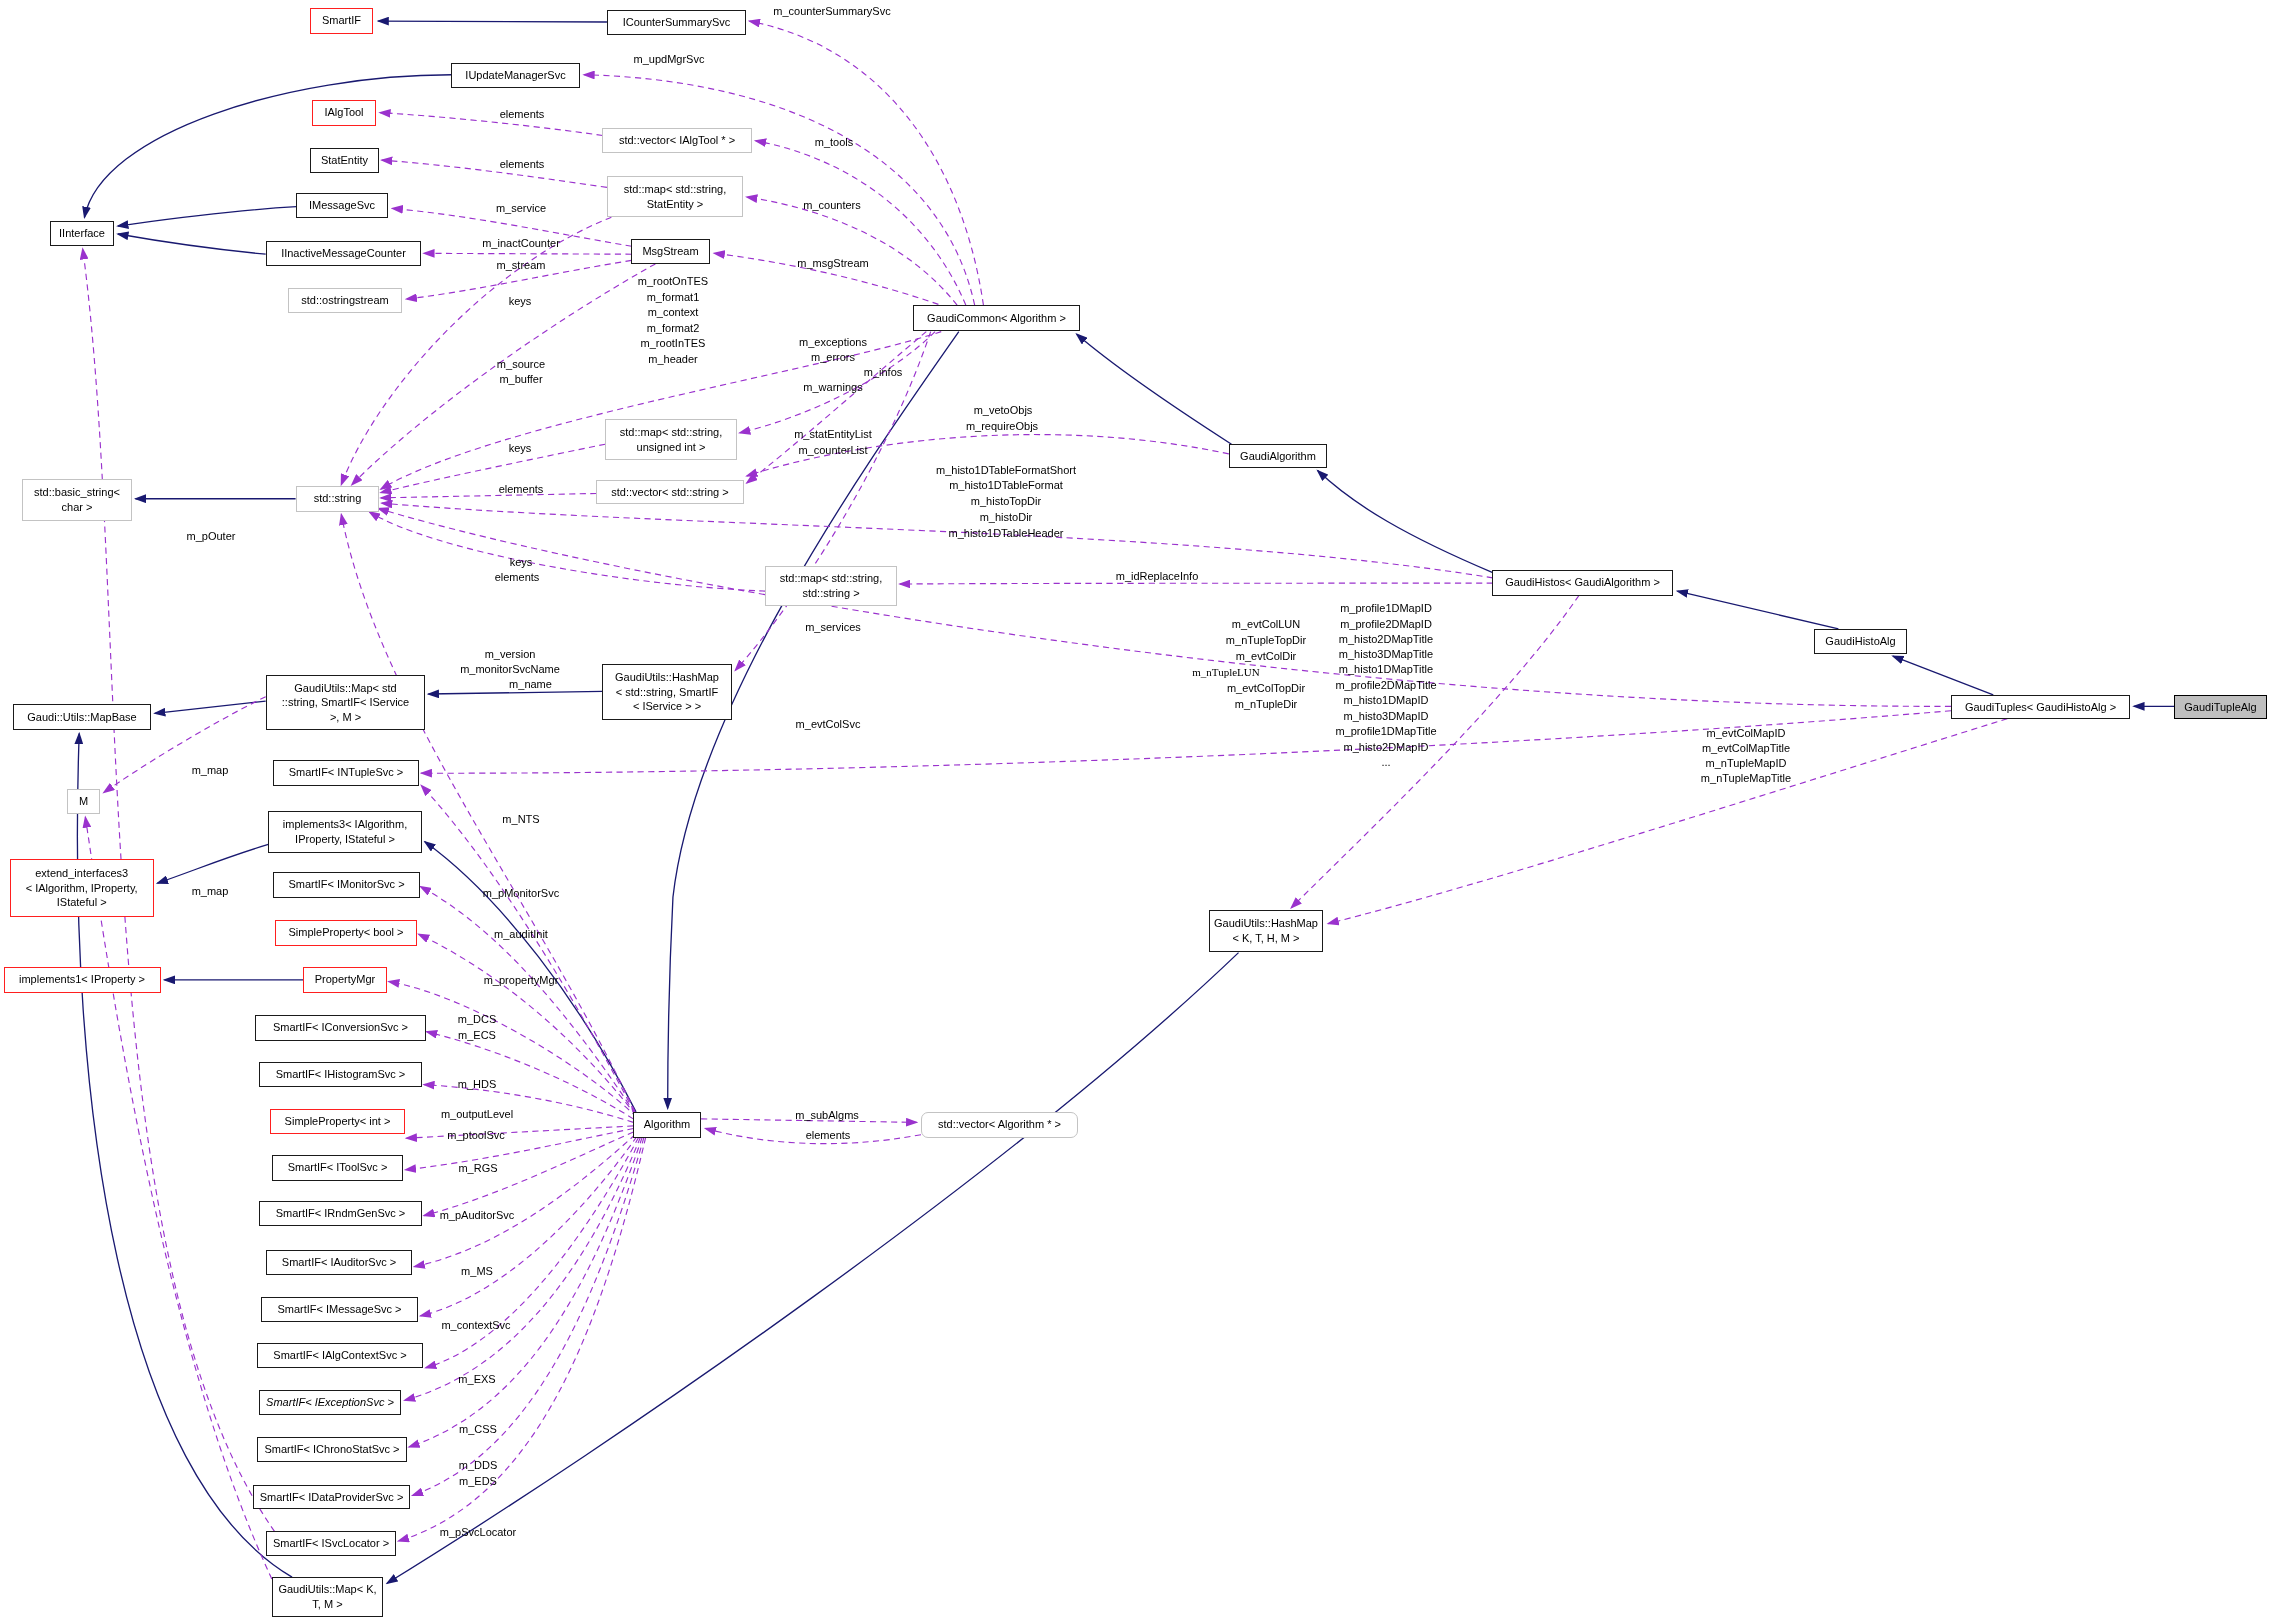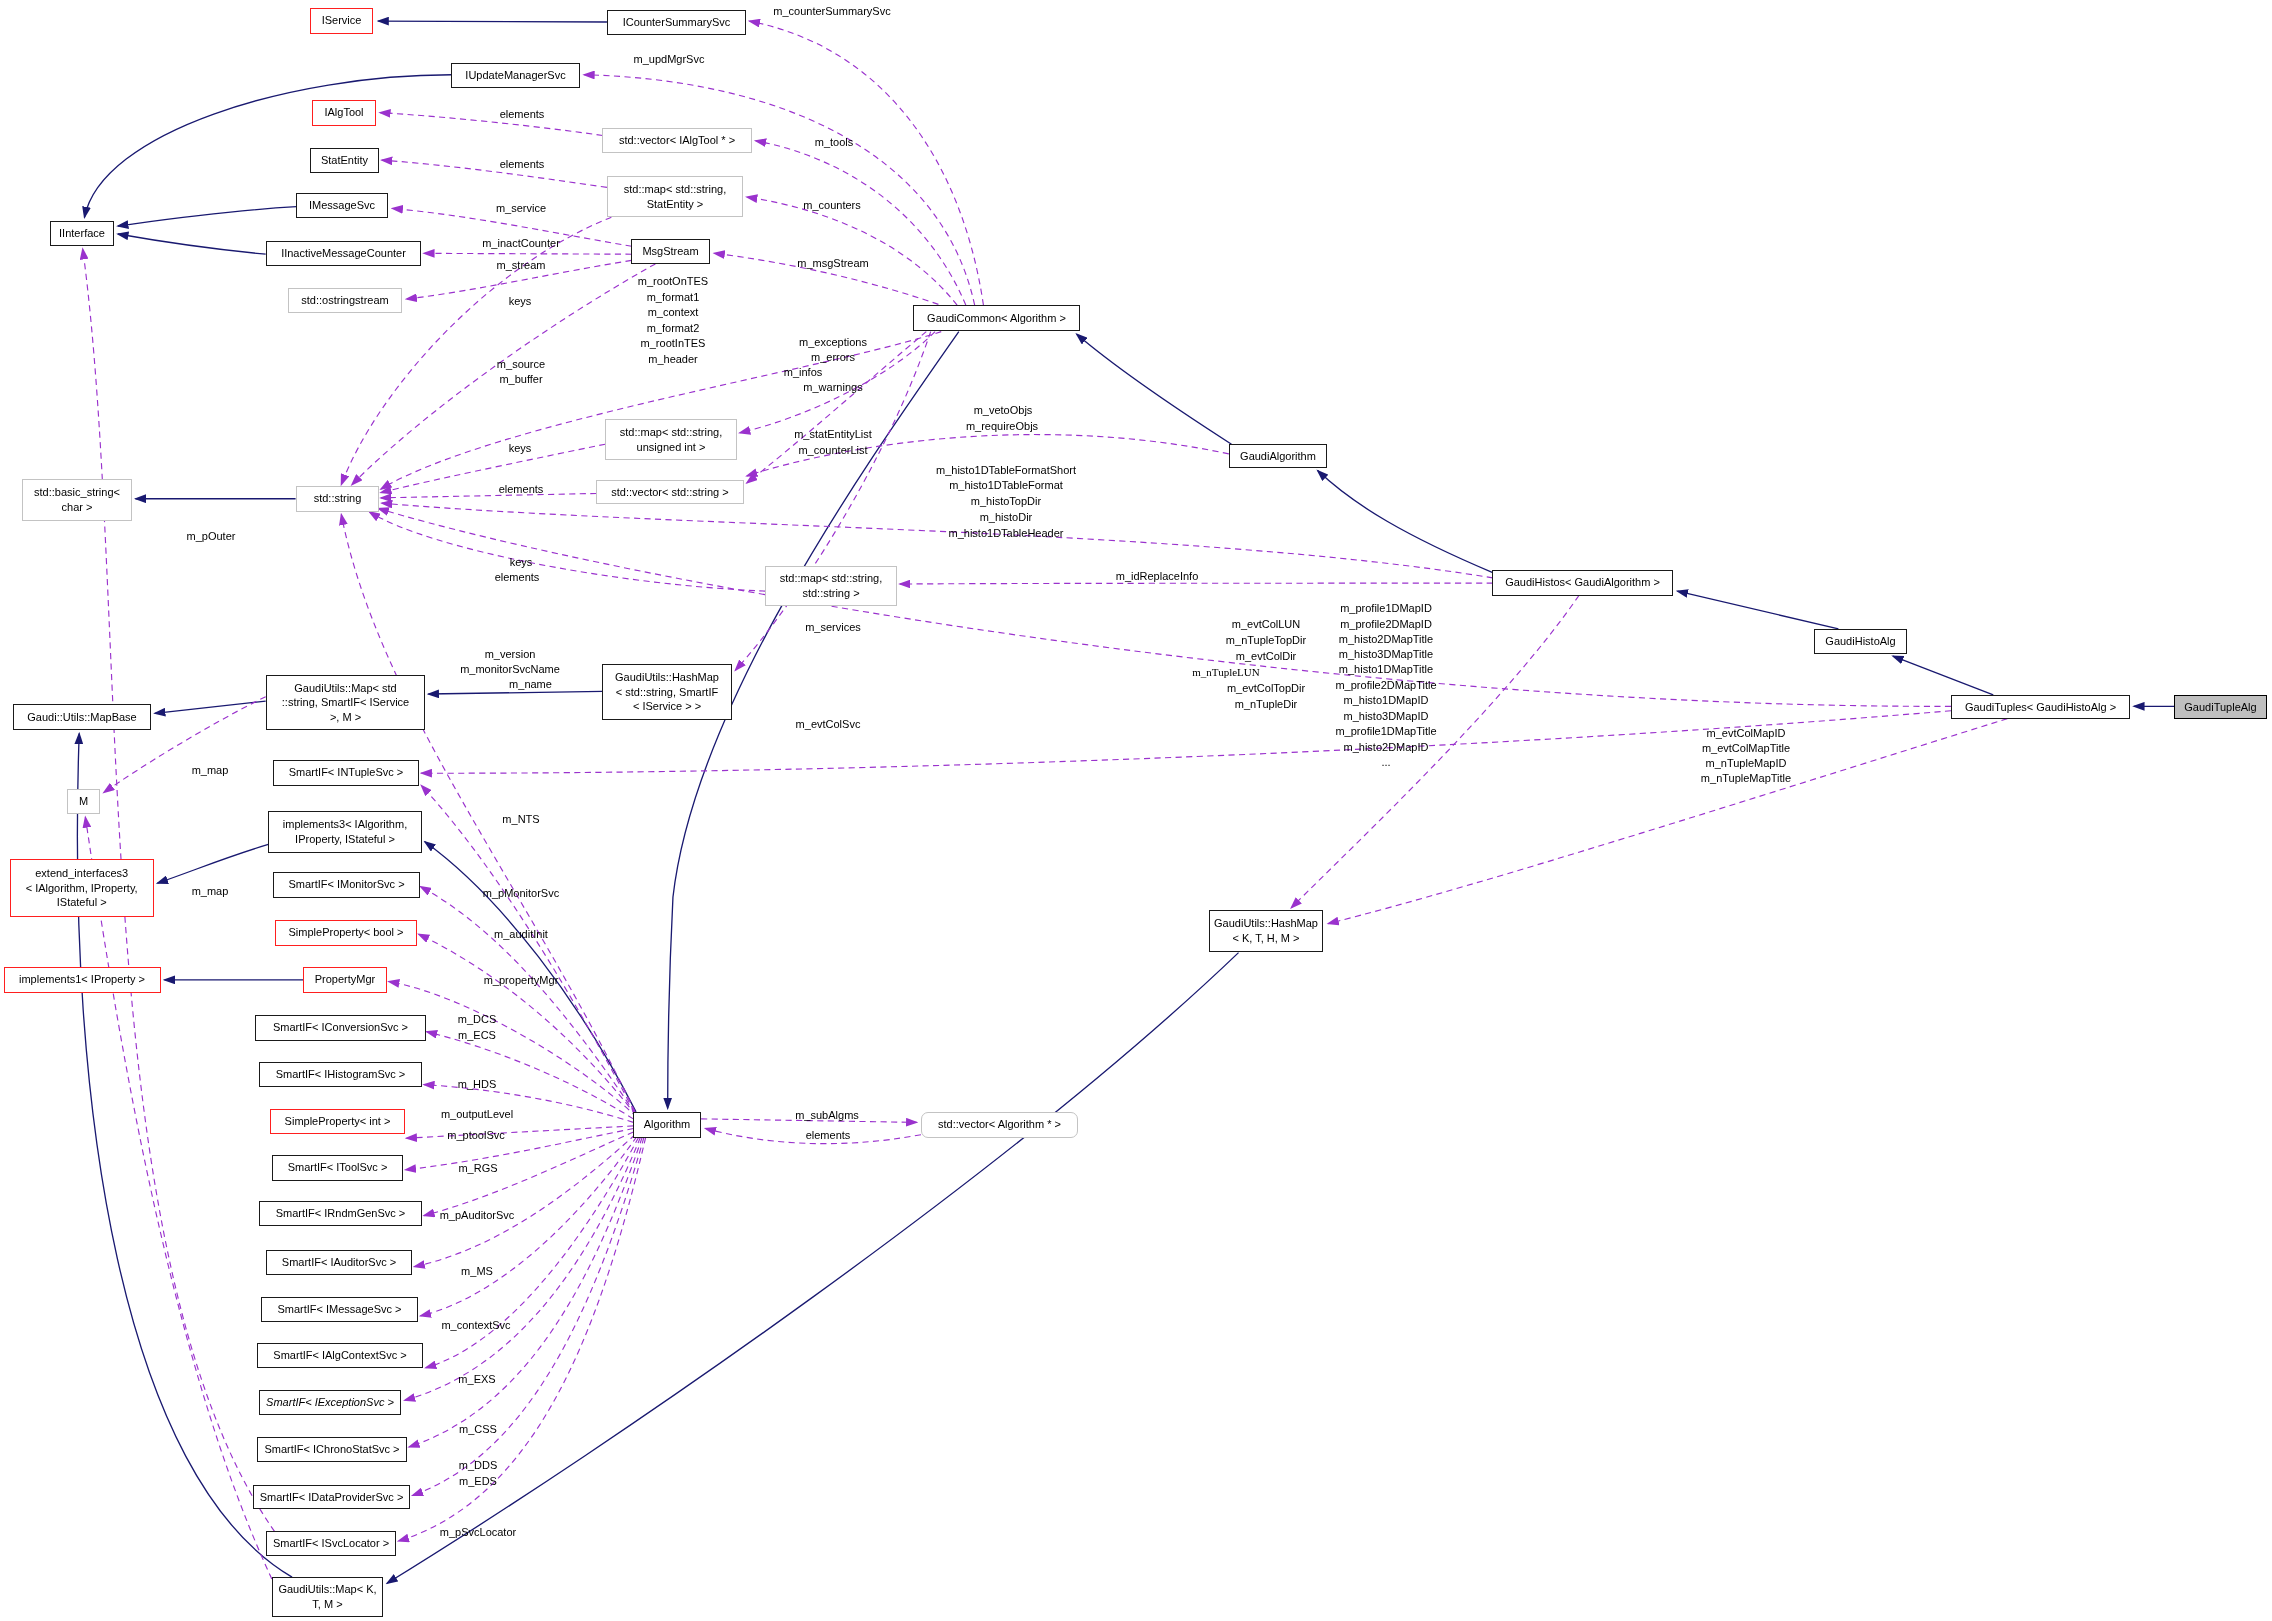--- a/index.html
+++ b/index.html
@@ -111,21 +111,21 @@
         <path d="M 797 1272 L 1042 1276" fill="none" stroke="#9a32cd" stroke-width="1.3" stroke-dasharray="7,5" marker-end="url(#arrow-usage)"></path>
         <path d="M 1047 1290 C 950 1308 865 1300 802 1283" fill="none" stroke="#9a32cd" stroke-width="1.3" stroke-dasharray="7,5" marker-end="url(#arrow-usage)"></path>
         <path d="M 302 792 C 235 825 155 875 118 901" fill="none" stroke="#9a32cd" stroke-width="1.3" stroke-dasharray="7,5" marker-end="url(#arrow-usage)"></path>
         <path d="M 309 1795 C 190 1540 130 1150 97 929" fill="none" stroke="#9a32cd" stroke-width="1.3" stroke-dasharray="7,5" marker-end="url(#arrow-usage)"></path>
         <path d="M 312 1741 C 95 1430 150 700 94 283" fill="none" stroke="#9a32cd" stroke-width="1.3" stroke-dasharray="7,5" marker-end="url(#arrow-usage)"></path>
         <path d="M 1795 677 C 1710 800 1550 950 1468 1032" fill="none" stroke="#9a32cd" stroke-width="1.3" stroke-dasharray="7,5" marker-end="url(#arrow-usage)"></path>
         <path d="M 2282 817 C 2000 905 1690 1005 1510 1050" fill="none" stroke="#9a32cd" stroke-width="1.3" stroke-dasharray="7,5" marker-end="url(#arrow-usage)"></path>
       </g>
   </svg>
   <div id="node-layer">
-      <div class="node red" style="left: 310px; top: 8px; width: 63px; height: 25.5px;">IService</div>
+      <div class="node red" style="left: 310px; top: 8px; width: 63px; height: 25.5px;">SmartIF</div>
       <div class="node class" style="left: 607px; top: 9.7px; width: 139px; height: 25.5px;">ICounterSummarySvc</div>
       <div class="node class" style="left: 451px; top: 63px; width: 129px; height: 24.6px;">IUpdateManagerSvc</div>
       <div class="node red" style="left: 312px; top: 100px; width: 64px; height: 25.5px;">IAlgTool</div>
       <div class="node std" style="left: 602px; top: 128px; width: 150px; height: 24.6px;">std::vector&lt; IAlgTool * &gt;</div>
       <div class="node class" style="left: 310px; top: 148px; width: 69px; height: 24.6px;">StatEntity</div>
       <div class="node std" style="left: 607px; top: 176px; width: 136px; height: 41px;">std::map&lt; std::string,
 StatEntity &gt;</div>
       <div class="node class" style="left: 296px; top: 193px; width: 92px; height: 24.6px;">IMessageSvc</div>
       <div class="node class" style="left: 50px; top: 221px; width: 64px; height: 24.6px;">IInterface</div>
       <div class="node class" style="left: 266px; top: 241px; width: 155px; height: 24.6px;">IInactiveMessageCounter</div>
@@ -197,21 +197,21 @@
       <span class="edge-label" style="left: 673px; top: 281px;">m_rootOnTES</span>
       <span class="edge-label" style="left: 673px; top: 297px;">m_format1</span>
       <span class="edge-label" style="left: 673px; top: 312px;">m_context</span>
       <span class="edge-label" style="left: 673px; top: 328px;">m_format2</span>
       <span class="edge-label" style="left: 673px; top: 343px;">m_rootInTES</span>
       <span class="edge-label" style="left: 673px; top: 359px;">m_header</span>
       <span class="edge-label" style="left: 521px; top: 364px;">m_source</span>
       <span class="edge-label" style="left: 521px; top: 379px;">m_buffer</span>
       <span class="edge-label" style="left: 833px; top: 342px;">m_exceptions</span>
       <span class="edge-label" style="left: 833px; top: 357px;">m_errors</span>
-      <span class="edge-label" style="left: 803px; top: 372px;">m_infos</span>
+      <span class="edge-label" style="left: 883px; top: 372px;">m_infos</span>
       <span class="edge-label" style="left: 833px; top: 387px;">m_warnings</span>
       <span class="edge-label" style="left: 1003px; top: 410px;">m_vetoObjs</span>
       <span class="edge-label" style="left: 1002px; top: 426px;">m_requireObjs</span>
       <span class="edge-label" style="left: 833px; top: 434px;">m_statEntityList</span>
       <span class="edge-label" style="left: 833px; top: 450px;">m_counterList</span>
       <span class="edge-label" style="left: 520px; top: 448px;">keys</span>
       <span class="edge-label" style="left: 1006px; top: 470px;">m_histo1DTableFormatShort</span>
       <span class="edge-label" style="left: 1006px; top: 485px;">m_histo1DTableFormat</span>
       <span class="edge-label" style="left: 1006px; top: 501px;">m_histoTopDir</span>
       <span class="edge-label" style="left: 1006px; top: 517px;">m_histoDir</span>

